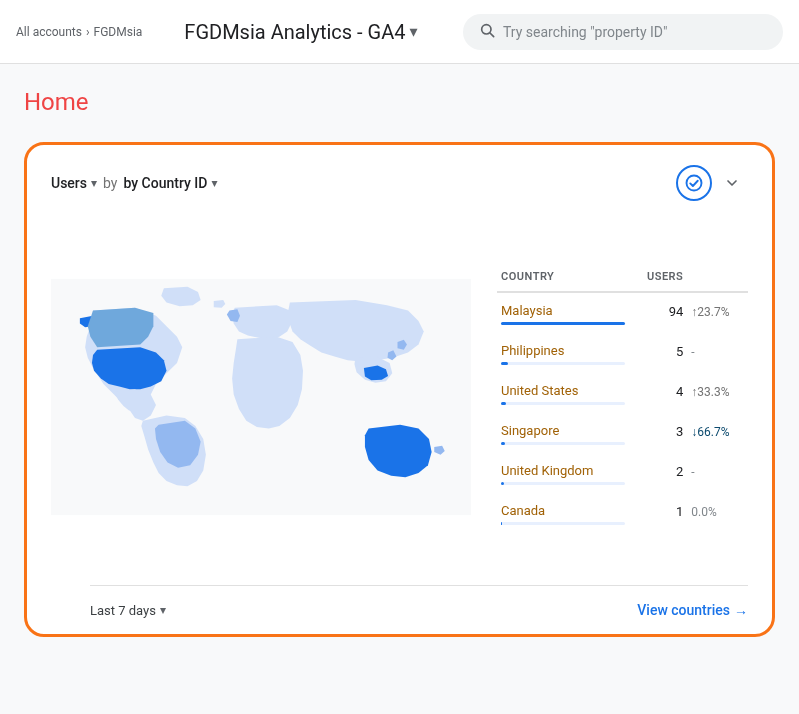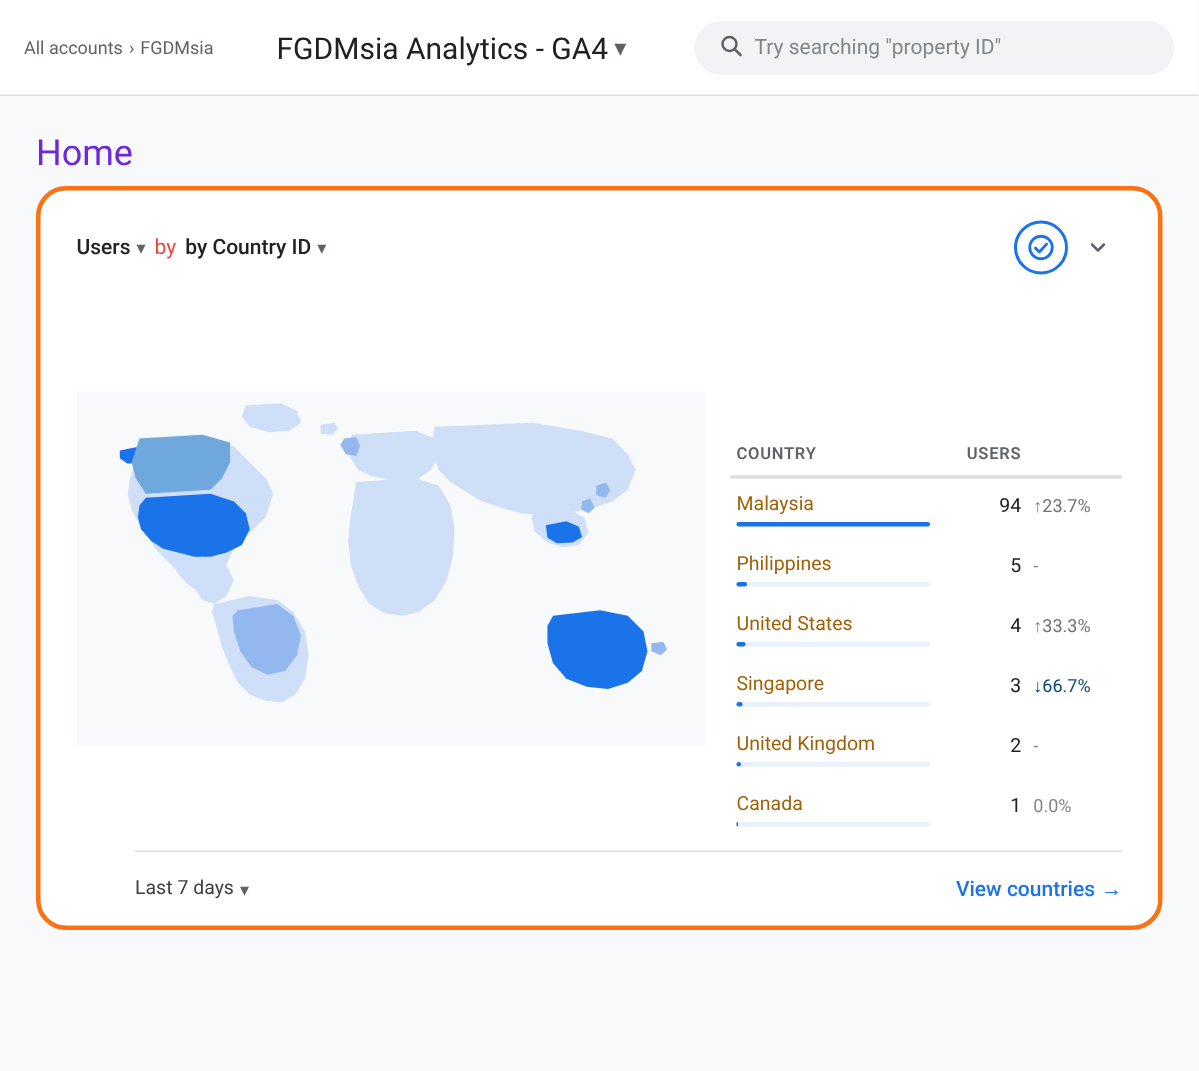--- a/index.html
+++ b/index.html
@@ -66,22 +66,22 @@
       font-size: 14px;
     }
 
     
     .page-content {
       padding: 24px 24px;
     }
     .page-title {
       font-size: 24px;
       font-weight: 400;
-      margin-bottom: 8px;
-      color: #6d28d9;
+      margin-bottom: 26px;
+      color: #ef4444;
     }
 
     
     .widget-card {
       background: #fff;
       border: 3px solid #f97316;
       border-radius: 20px;
       padding: 20px 24px 0 24px;
       max-width: 780px;
     }
@@ -133,22 +133,22 @@
       align-items: center;
       justify-content: center;
       cursor: pointer;
       border-radius: 50%;
       color: #5f6368;
     }
 
     
     .widget-body {
       display: flex;
-      gap: 0;
-      align-items: flex-end;
+      gap: 10px;
+      align-items: center;
     }
 
     
     .map-area {
       flex: 0 0 420px;
       height: 360px;
       position: relative;
     }
     .world-map-svg {
       width: 100%;
@@ -275,21 +275,21 @@
 
 <div class="page-content">
   <h1 class="page-title">Home</h1>
 
   <div class="widget-card">
 
     <div class="widget-header">
       <div class="widget-title">
         <span>Users</span>
         <span class="widget-title-dropdown">▾</span>
-        <span style="font-weight:400;color:#ef4444;margin:0 2px;">by</span>
+        <span style="font-weight:400;color:#737373;margin:0 2px;">by</span>
         <span>by Country ID</span>
         <span class="widget-title-dropdown">▾</span>
       </div>
       <div class="widget-controls">
         <button class="check-circle-btn">
           <svg viewBox="0 0 24 24" fill="none" stroke="#1a73e8" stroke-width="2.5" stroke-linecap="round" stroke-linejoin="round">
             <circle cx="12" cy="12" r="10"></circle>
             <polyline points="7 12.5 10.5 16 17 9"></polyline>
           </svg>
         </button>

